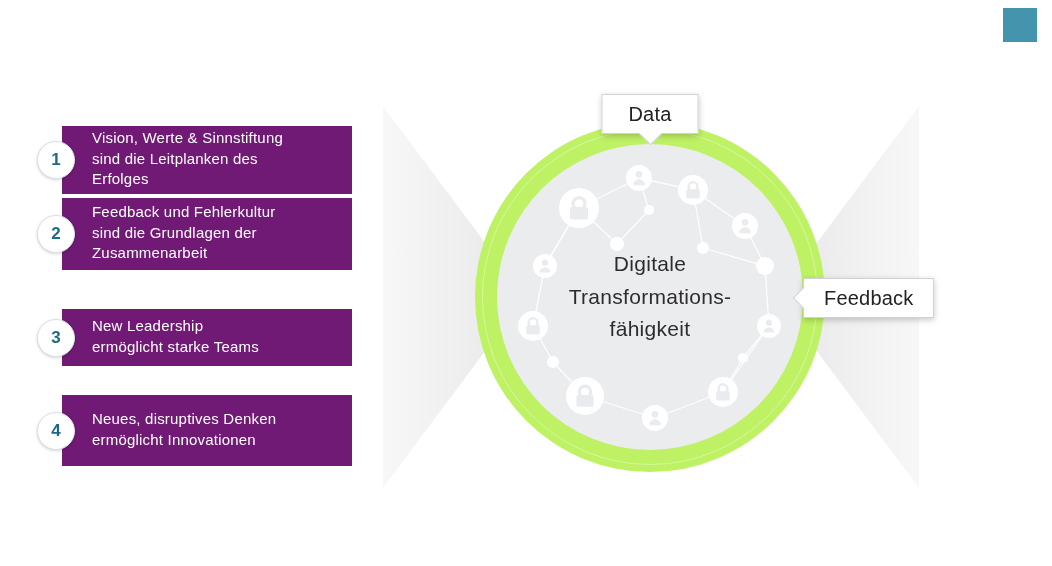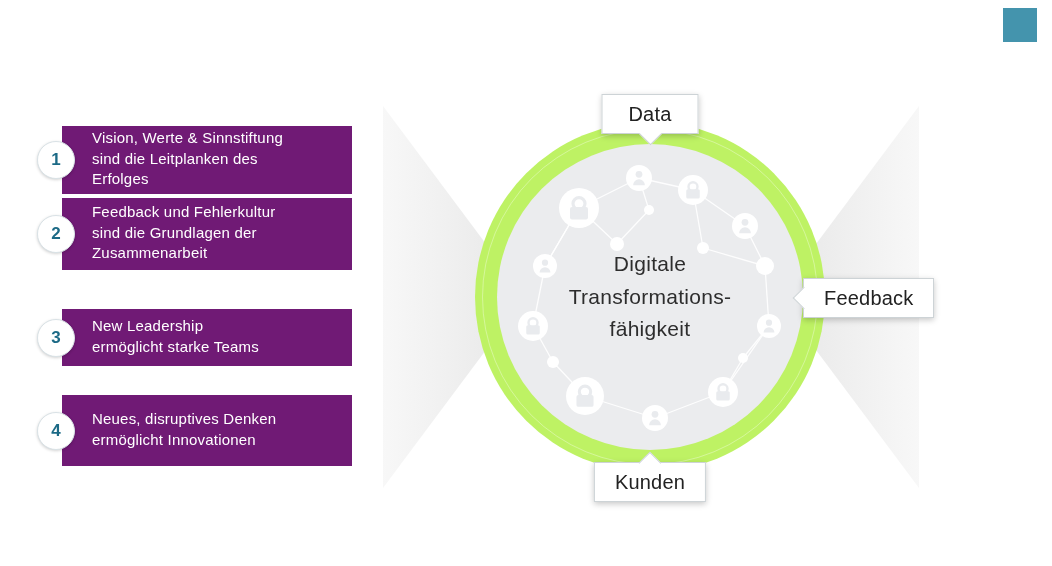--- a/index.html
+++ b/index.html
@@ -203,17 +203,14 @@
 fähigkeit</div>
     </div>
   </div>
 
   <div class="tag tag-top">
     <span>Data</span>
   </div>
   <div class="tag tag-right">
     <span>Feedback</span>
   </div>
-  <div class="tag tag-bottom">
-    <span>Kunden</span>
-  </div>
 
 </div>
 
 </body></html>

